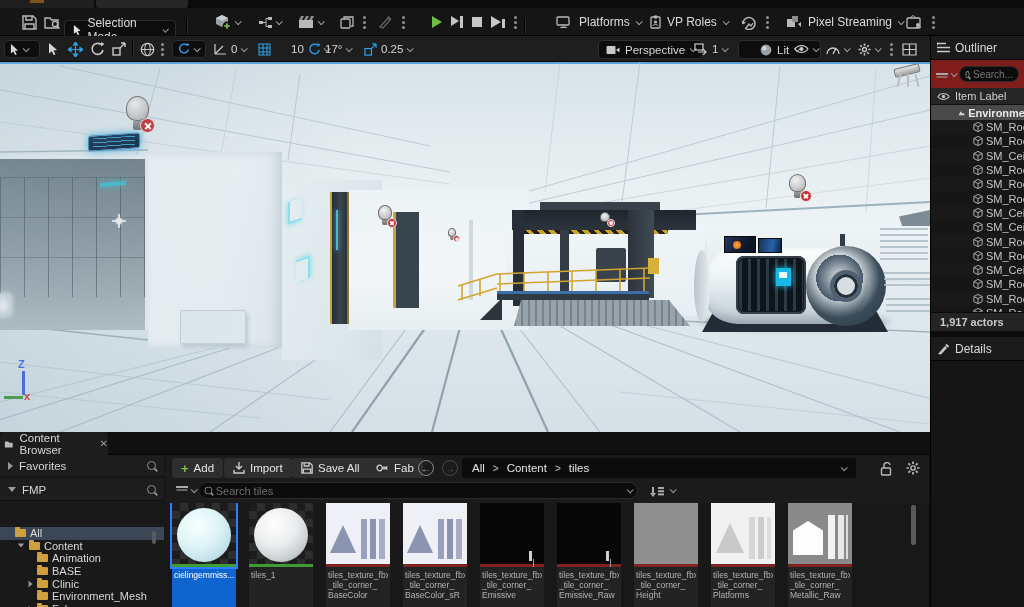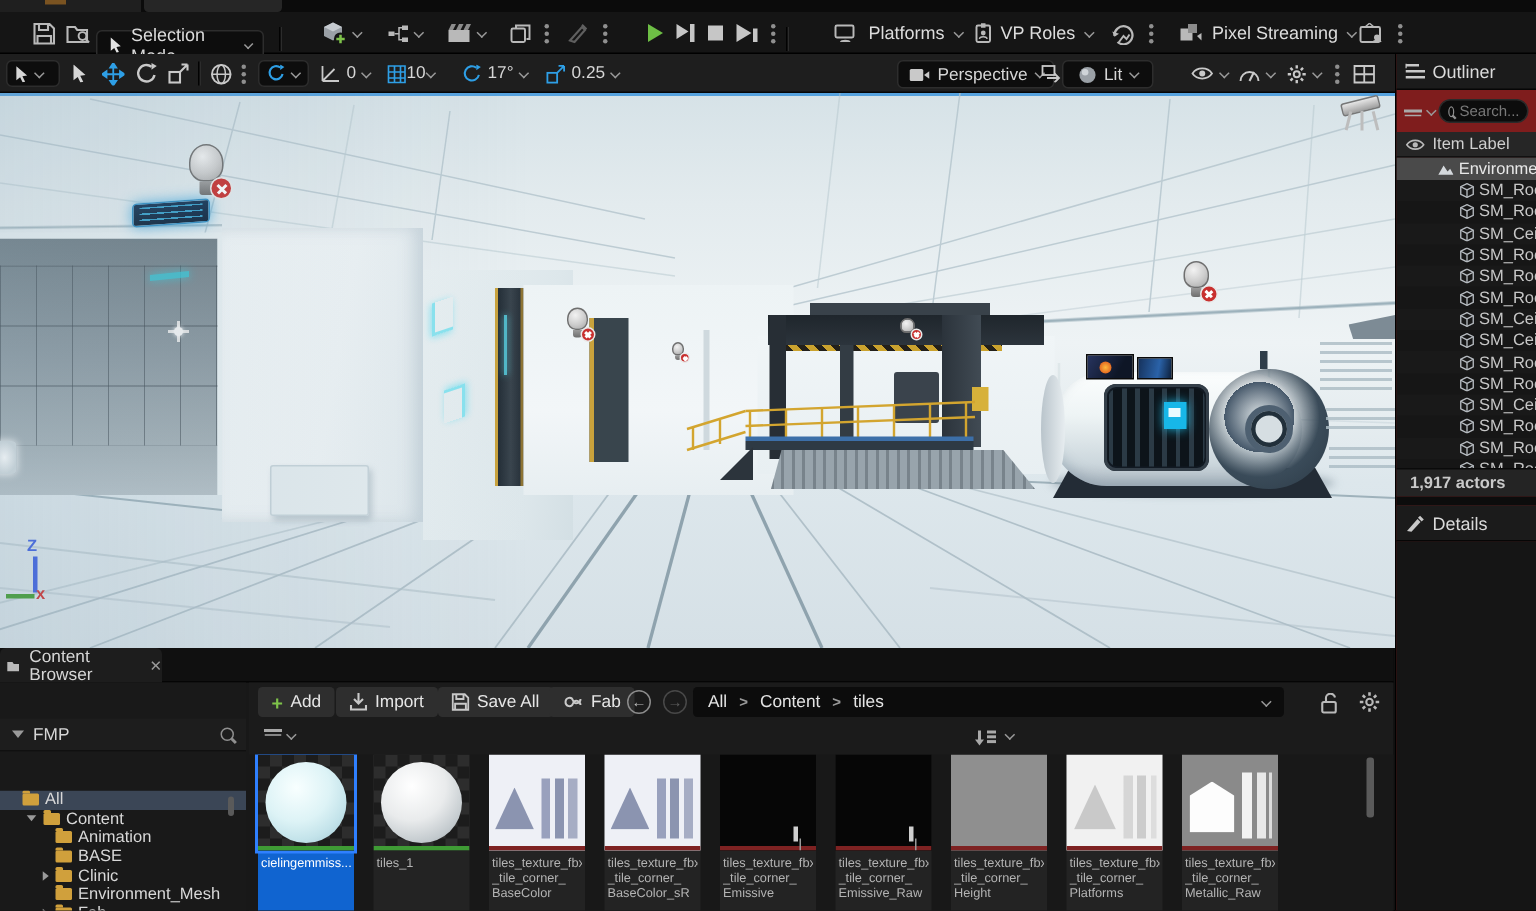--- a/index.html
+++ b/index.html
@@ -130,21 +130,21 @@
   .gizmo .yax { position:absolute; left:-2px; top:38px; width:19px; height:2.5px; background:#3f9b2f; }
   .gizmo .xlab { position:absolute; left:18px; top:32px; color:#cf2f2f; }
 
   
   #rpanel { left:930px; top:36px; width:114px; height:571px; background:#7f1d1d; border-left:1px solid #000; }
   .rp-head { position:absolute; left:0; width:94px; height:24px; background:#1b1b1b; border-bottom:1px solid #060606; display:flex; align-items:center; gap:5px; padding-left:6px; font-size:12px; color:#dadada; }
   #ol-filter-row { position:absolute; left:0; top:26px; width:94px; height:24px; display:flex; align-items:center; gap:3px; padding-left:5px; }
   .searchbox { background:#0c0c0c; border:1px solid #2a2a2a; border-radius:9px; display:flex; align-items:center; gap:3px; padding:0 5px; color:#787878; }
   #ol-colhead { position:absolute; left:0; top:52px; width:94px; height:17px; background:#262626; border-bottom:1px solid #111; display:flex; align-items:center; gap:5px; padding-left:6px; font-size:11px; color:#cfcfcf; }
   #ol-tree { position:absolute; left:0; top:69px; width:94px; height:207px; overflow:hidden; background:#161616; }
-  .ol-root { height:15px; background:#4a4a4a; display:flex; align-items:center; gap:3px; padding-left:27px; font-size:11px; color:#e8e8e8; white-space:nowrap; overflow:hidden; }
+  .ol-root { height:15px; background:#4a4a4a; display:flex; align-items:center; gap:3px; padding-left:27px; font-size:11px; color:#e8e8e8; white-space:nowrap; overflow:hidden;font-weight:bold; }
   .ol-row { height:14.3px; display:flex; align-items:center; gap:3px; padding-left:42px; font-size:11px; color:#c6c6c6; white-space:nowrap; overflow:hidden; }
   .ol-row:nth-child(odd) { background:#191919; }
   #ol-footer { position:absolute; left:0; top:276px; width:94px; height:19px; background:#242424; border-top:1px solid #0a0a0a; display:flex; align-items:center; padding-left:9px; font-size:11px; color:#c9c9c9;font-weight:bold; }
   #details-head { top:301px; }
   #rp-below { position:absolute; left:0; top:325px; width:94px; height:246px; background:#151515; }
   .gap-dark { position:absolute; left:0; top:295px; width:94px; height:6px; background:#0c0c0c; }
 
   
   #cb { left:0; top:432px; width:929px; height:175px; background:#181818; border-right:1px solid #000; }
   #cb-tabbar { position:absolute; left:0; top:0; width:929px; height:23px; background:#101010; border-bottom:1px solid #050505; }
@@ -400,21 +400,21 @@
         </svg>
       <span class="chev"></span>
     </div>
     <div class="icn" style="left:214px; gap:4px">
       <svg width="13" height="12" viewBox="0 0 13 12">
           <path d="M1,11 L1,1 M1,11 L12,11 M1,11 L9,3" stroke="#c9c9c9" fill="none" stroke-width="1.2"></path>
         </svg>
       <span>0</span>
       <span class="chev"></span>
     </div>
-    <div class="icn" style="left:258px; gap:0">
+    <div class="icn" style="left:258px; gap:20px">
       <svg width="13" height="13" viewBox="0 0 13 13">
           <path d="M1,1 h11 v11 h-11 z M1,5 h11 M1,9 h11 M5,1 v11 M9,1 v11" stroke="#2e9fe6" fill="none" stroke-width="1.1"></path>
         </svg>
       <span>10</span>
       <span class="chev"></span>
     </div>
     <div class="icn" style="left:308px; gap:4px">
       <svg width="13" height="13" viewBox="0 0 15 15">
           <path d="M13,8 a5.5,5.5 0 1 1 -2,-5.5" fill="none" stroke="#2e9fe6" stroke-width="1.6"></path>
           <path d="M11,0 L14.5,2 L11,4.5 Z" fill="#2e9fe6"></path>
@@ -440,21 +440,21 @@
       <span class="chev"></span>
     </div>
     <div class="icn" style="left:694px; gap:4px">
       <svg width="14" height="12" viewBox="0 0 14 12">
           <rect x="1" y="1" width="8" height="6" fill="none" stroke="#c9c9c9" stroke-width="1.2"></rect>
           <path d="M4,9 h8 M9,6 l3,3 -3,3" stroke="#c9c9c9" fill="none" stroke-width="1.2"></path>
         </svg>
       <span>1</span>
       <span class="chev"></span>
     </div>
-    <div class="pill icn" style="left:708px; height:19px; padding:0 10px; gap:5px">
+    <div class="pill icn" style="left:738px; height:19px; padding:0 21px; gap:5px">
       <svg width="12" height="12" viewBox="0 0 12 12">
           <circle cx="6" cy="6" r="5.4" fill="#9aa0a6"></circle>
           <circle cx="4.4" cy="4.2" r="2.2" fill="#cfd4d8"></circle>
         </svg>
       <span>Lit</span>
       <span class="chev"></span>
     </div>
     <div class="icn" style="left:794px; gap:4px">
       <svg width="15" height="10" viewBox="0 0 15 10">
           <path d="M1,5 C4,0.5 11,0.5 14,5 C11,9.5 4,9.5 1,5 Z" fill="none" stroke="#c9c9c9" stroke-width="1.2"></path>
@@ -819,20 +819,26 @@
       <div id="cb-tab">
         <svg width="11" height="10" viewBox="0 0 11 10" style="margin-left:-10px">
             <path d="M1,2 h4 l1,1.5 h4 V9 H1 z" fill="#b9b9b9"></path>
           </svg>
         <span>Content Browser</span>
         <span class="x">✕</span>
       </div>
     </div>
 
     <div id="cb-side">
+      <div class="fav-row" style="top:0">
+        <span class="tri-r"></span>
+        <span>Favorites</span>
+        <span class="sp"></span>
+        <span class="mag"></span>
+      </div>
       <div class="fav-row" style="top:24px">
         <span class="tri-d"></span>
         <span>FMP</span>
         <span class="sp"></span>
         <span class="mag"></span>
       </div>
       <div id="cb-folders">
           <div class="f-row sel" style="padding-left: 6px;">
             <span style="width: 5px;"></span>
             <span class="f-icn"></span>
@@ -915,20 +921,25 @@
       <svg class="abs" style="left:740px; top:6px" width="14" height="14" viewBox="0 0 13 13">
           <circle cx="6.5" cy="6.5" r="2" fill="none" stroke="#b9b9b9" stroke-width="1.3"></circle>
           <g stroke="#b9b9b9" stroke-width="1.6">
             <path d="M6.5,0.5 v2.2 M6.5,10.3 v2.2 M0.5,6.5 h2.2 M10.3,6.5 h2.2 M2.3,2.3 l1.5,1.5 M9.2,9.2 l1.5,1.5 M10.7,2.3 L9.2,3.8 M3.8,9.2 L2.3,10.7"></path>
           </g>
         </svg>
 
       <div id="cb-searchrow">
         <span class="funnel abs" style="left:6px; top:5px"></span>
         <span class="chev abs" style="left:21px; top:7px"></span>
+        <div class="searchbox" id="cb-search">
+          <span class="mag" style="transform:scale(.85)"></span>
+          <input type="text" placeholder="Search tiles" style="">
+          <span class="chev"></span>
+        </div>
         <span class="sorticn abs" style="left:482px; top:4px"><span class="ln"></span></span>
         <span class="chev abs" style="left:500px; top:7px"></span>
       </div>
 
       <div id="cb-grid">
           <div class="card sel">
             <div class="thumb t-sph-cyan checker">
               <div class="bar mat"></div>
             </div>
             <div class="lbl">

